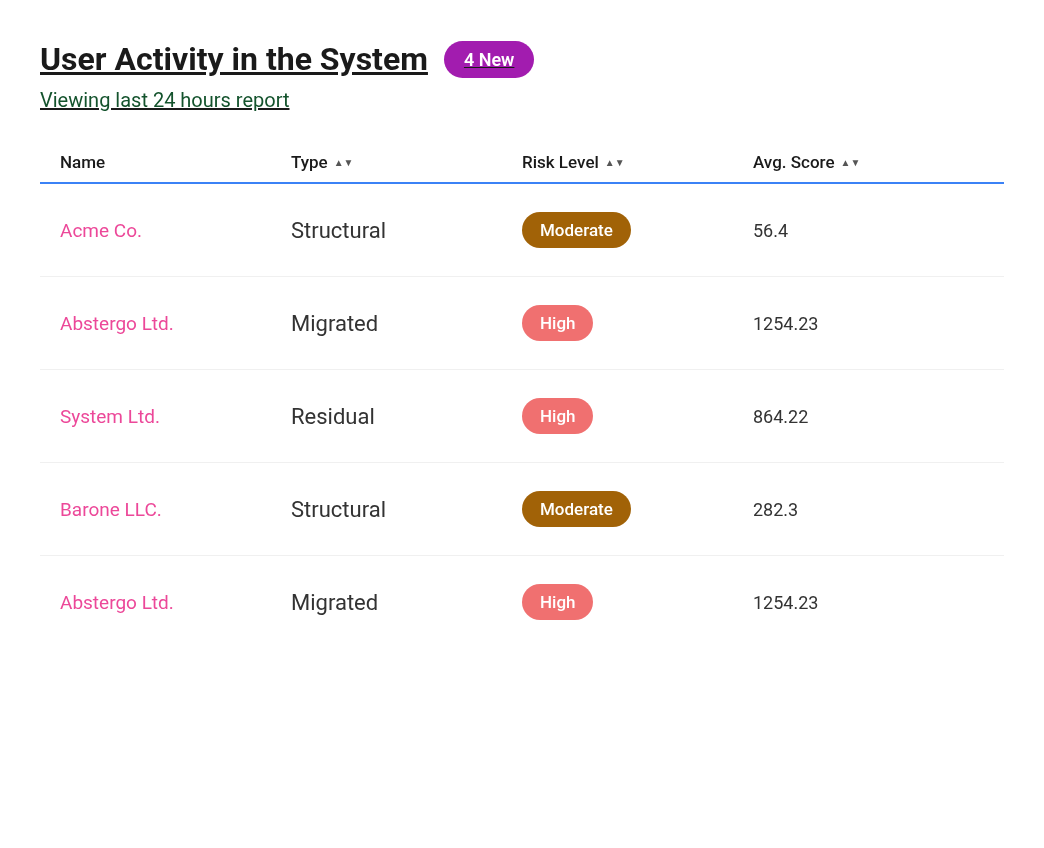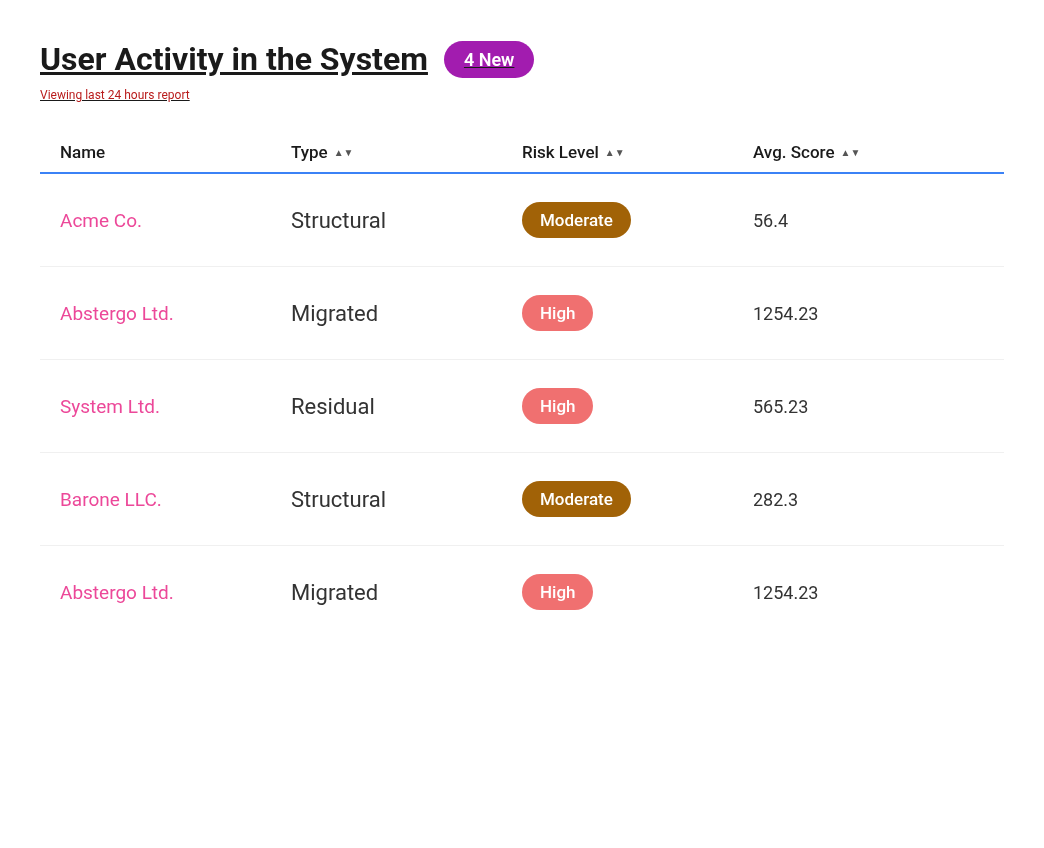--- a/index.html
+++ b/index.html
@@ -39,22 +39,22 @@
       background: #a21caf;
       color: #ffffff;
       font-size: 18px;
       font-weight: 600;
       padding: 8px 20px;
       border-radius: 50px;
       display: inline-block;
     }
 
     .subtitle {
-      font-size: 12px;
-      color: #b91c1c;
+      font-size: 20px;
+      color: #14532d;
       margin-top: 4px;
     }
 
     .table-container {
       width: 100%;
       margin-top: 20px;
     }
 
     .table-header {
       display: grid;
@@ -178,21 +178,21 @@
         <span class="badge badge-high">High</span>
       </div>
       <div class="cell-score">1254.23</div>
     </div>
       <div class="table-row">
       <div class="cell-name">System  Ltd.</div>
       <div class="cell-type">Residual</div>
       <div class="cell-risk">
         <span class="badge badge-high">High</span>
       </div>
-      <div class="cell-score">565.23</div>
+      <div class="cell-score">864.22</div>
     </div>
       <div class="table-row">
       <div class="cell-name">Barone LLC.</div>
       <div class="cell-type">Structural</div>
       <div class="cell-risk">
         <span class="badge badge-moderate">Moderate</span>
       </div>
       <div class="cell-score">282.3</div>
     </div>
       <div class="table-row">

